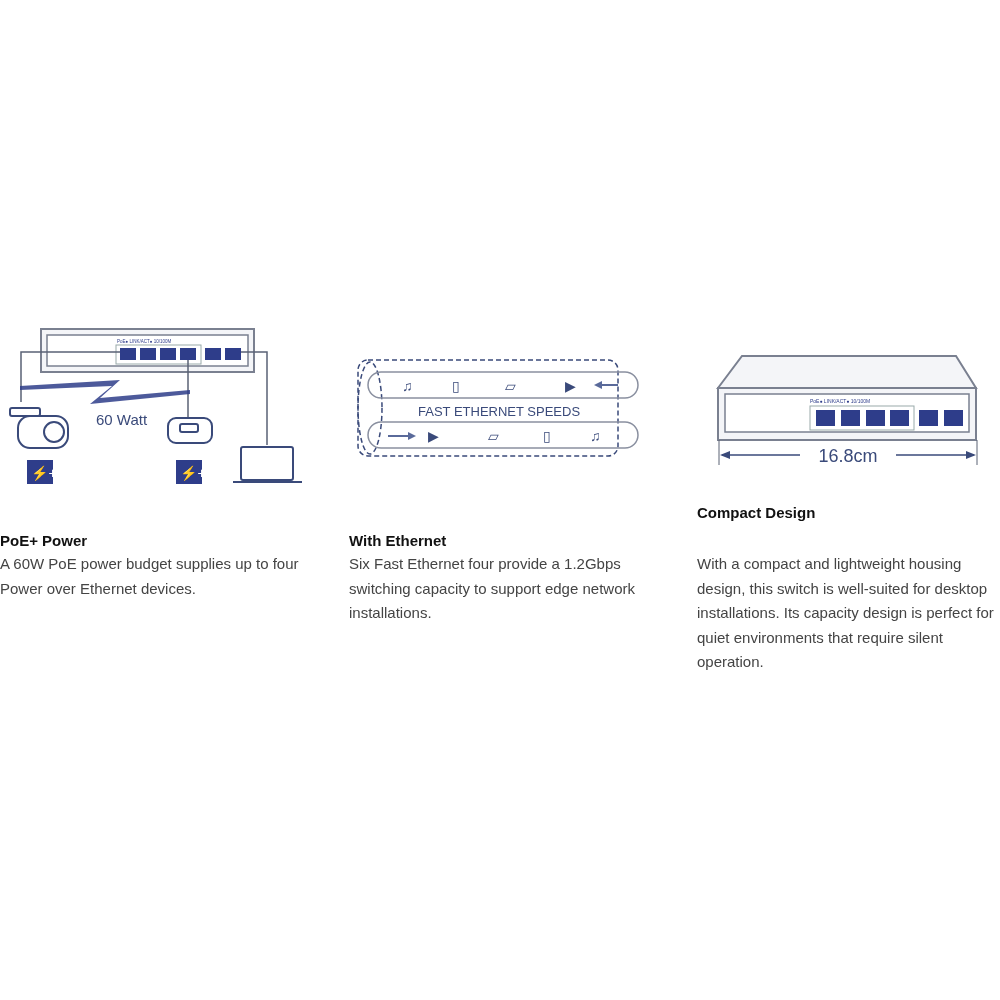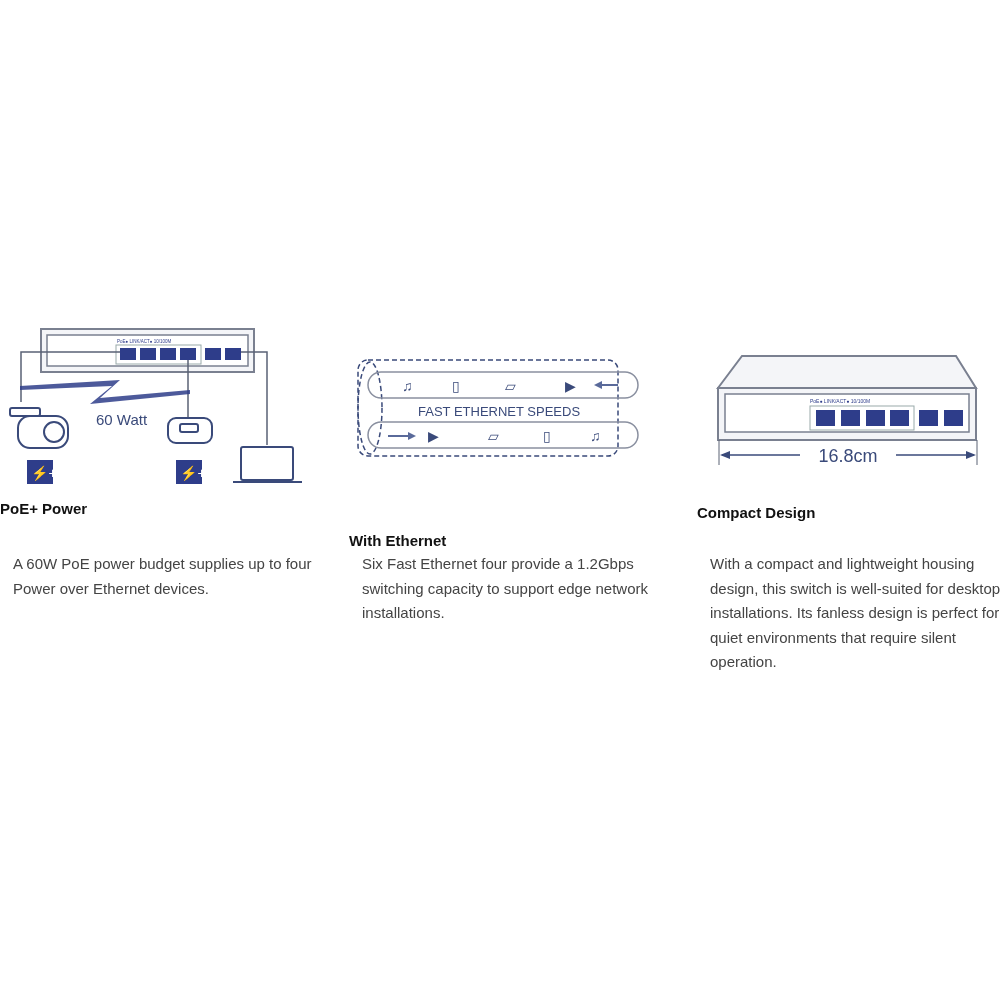--- a/index.html
+++ b/index.html
@@ -1,20 +1,20 @@
 <!DOCTYPE html>
 <html><head>
 <meta charset="utf-8">
 <style>
   html, body { margin:0; padding:0; background:#ffffff; }
   body { width:1000px; height:1000px; position:relative; overflow:hidden;
          font-family:"Liberation Sans", sans-serif; color:#333; }
   .fig { position:absolute; }
   .title { position:absolute; font-weight:bold; font-size:15px; color:#111; }
-  .desc { position:absolute; font-size:15px; line-height:24.5px; color:#444;padding-left:13px; }
+  .desc { position:absolute; font-size:15px; line-height:24.5px; color:#444; }
   svg text { font-family:"Liberation Sans", sans-serif; }
 </style>
 </head>
 <body>
 
 <div>
   <svg class="fig" style="left:0;top:320px" width="320" height="180" viewBox="0 0 320 180">
 
     <rect x="41" y="9" width="213" height="43" fill="#f4f5f8" stroke="#7a8090" stroke-width="2"></rect>
     <rect x="47" y="15" width="201" height="31" fill="#fff" stroke="#7a8090" stroke-width="1.5"></rect>
@@ -54,21 +54,21 @@
     <g>
       <rect x="176" y="140" width="26" height="24" fill="#2e3d8a"></rect>
       <text x="180" y="158" font-size="14" fill="#fff">⚡+</text>
     </g>
 
     <g stroke="#3a4a7a" fill="#fff" stroke-width="2">
       <rect x="241" y="127" width="52" height="33" rx="2"></rect>
       <line x1="233" y1="162" x2="302" y2="162"></line>
     </g>
   </svg>
-  <div class="title" style="left:0;top:500px">PoE+ Power</div>
+  <div class="title" style="left:0;top:532px">PoE+ Power</div>
   <div class="desc" style="left:0;top:552px;width:310px">A 60W PoE power budget supplies up to four Power over Ethernet devices.</div>
 </div>
 
 <div>
   <svg class="fig" style="left:350px;top:350px" width="300" height="120" viewBox="0 0 300 120">
     <rect x="8" y="10" width="260" height="96" rx="10" fill="none" stroke="#3a4a7a" stroke-width="1.5" stroke-dasharray="5,3"></rect>
     <ellipse cx="20" cy="58" rx="12" ry="46" fill="none" stroke="#3a4a7a" stroke-width="1.5" stroke-dasharray="5,3"></ellipse>
     <rect x="18" y="22" width="270" height="26" rx="13" fill="none" stroke="#8a90a0" stroke-width="1.5"></rect>
     <rect x="18" y="72" width="270" height="26" rx="13" fill="none" stroke="#8a90a0" stroke-width="1.5"></rect>
     <g font-size="14" fill="#3a4a7a">
@@ -108,14 +108,14 @@
     </g>
     <line x1="19" y1="100" x2="19" y2="125" stroke="#5a6275" stroke-width="1"></line>
     <line x1="277" y1="100" x2="277" y2="125" stroke="#5a6275" stroke-width="1"></line>
     <line x1="22" y1="115" x2="100" y2="115" stroke="#3a4a7a" stroke-width="1.5"></line>
     <polygon points="20,115 30,111 30,119" fill="#3a4a7a"></polygon>
     <line x1="196" y1="115" x2="274" y2="115" stroke="#3a4a7a" stroke-width="1.5"></line>
     <polygon points="276,115 266,111 266,119" fill="#3a4a7a"></polygon>
     <text x="148" y="122" font-size="18" fill="#3a4a7a" text-anchor="middle">16.8cm</text>
   </svg>
   <div class="title" style="left:697px;top:504px">Compact Design</div>
-  <div class="desc" style="left:697px;top:552px;width:303px">With a compact and lightweight housing design, this switch is well-suited for desktop installations. Its fanless design is perfect for quiet environments that require silent operation.</div>
+  <div class="desc" style="left:697px;top:552px;width:303px">With a compact and lightweight housing design, this switch is well-suited for desktop installations. Its capacity design is perfect for quiet environments that require silent operation.</div>
 </div>
 
 </body></html>

